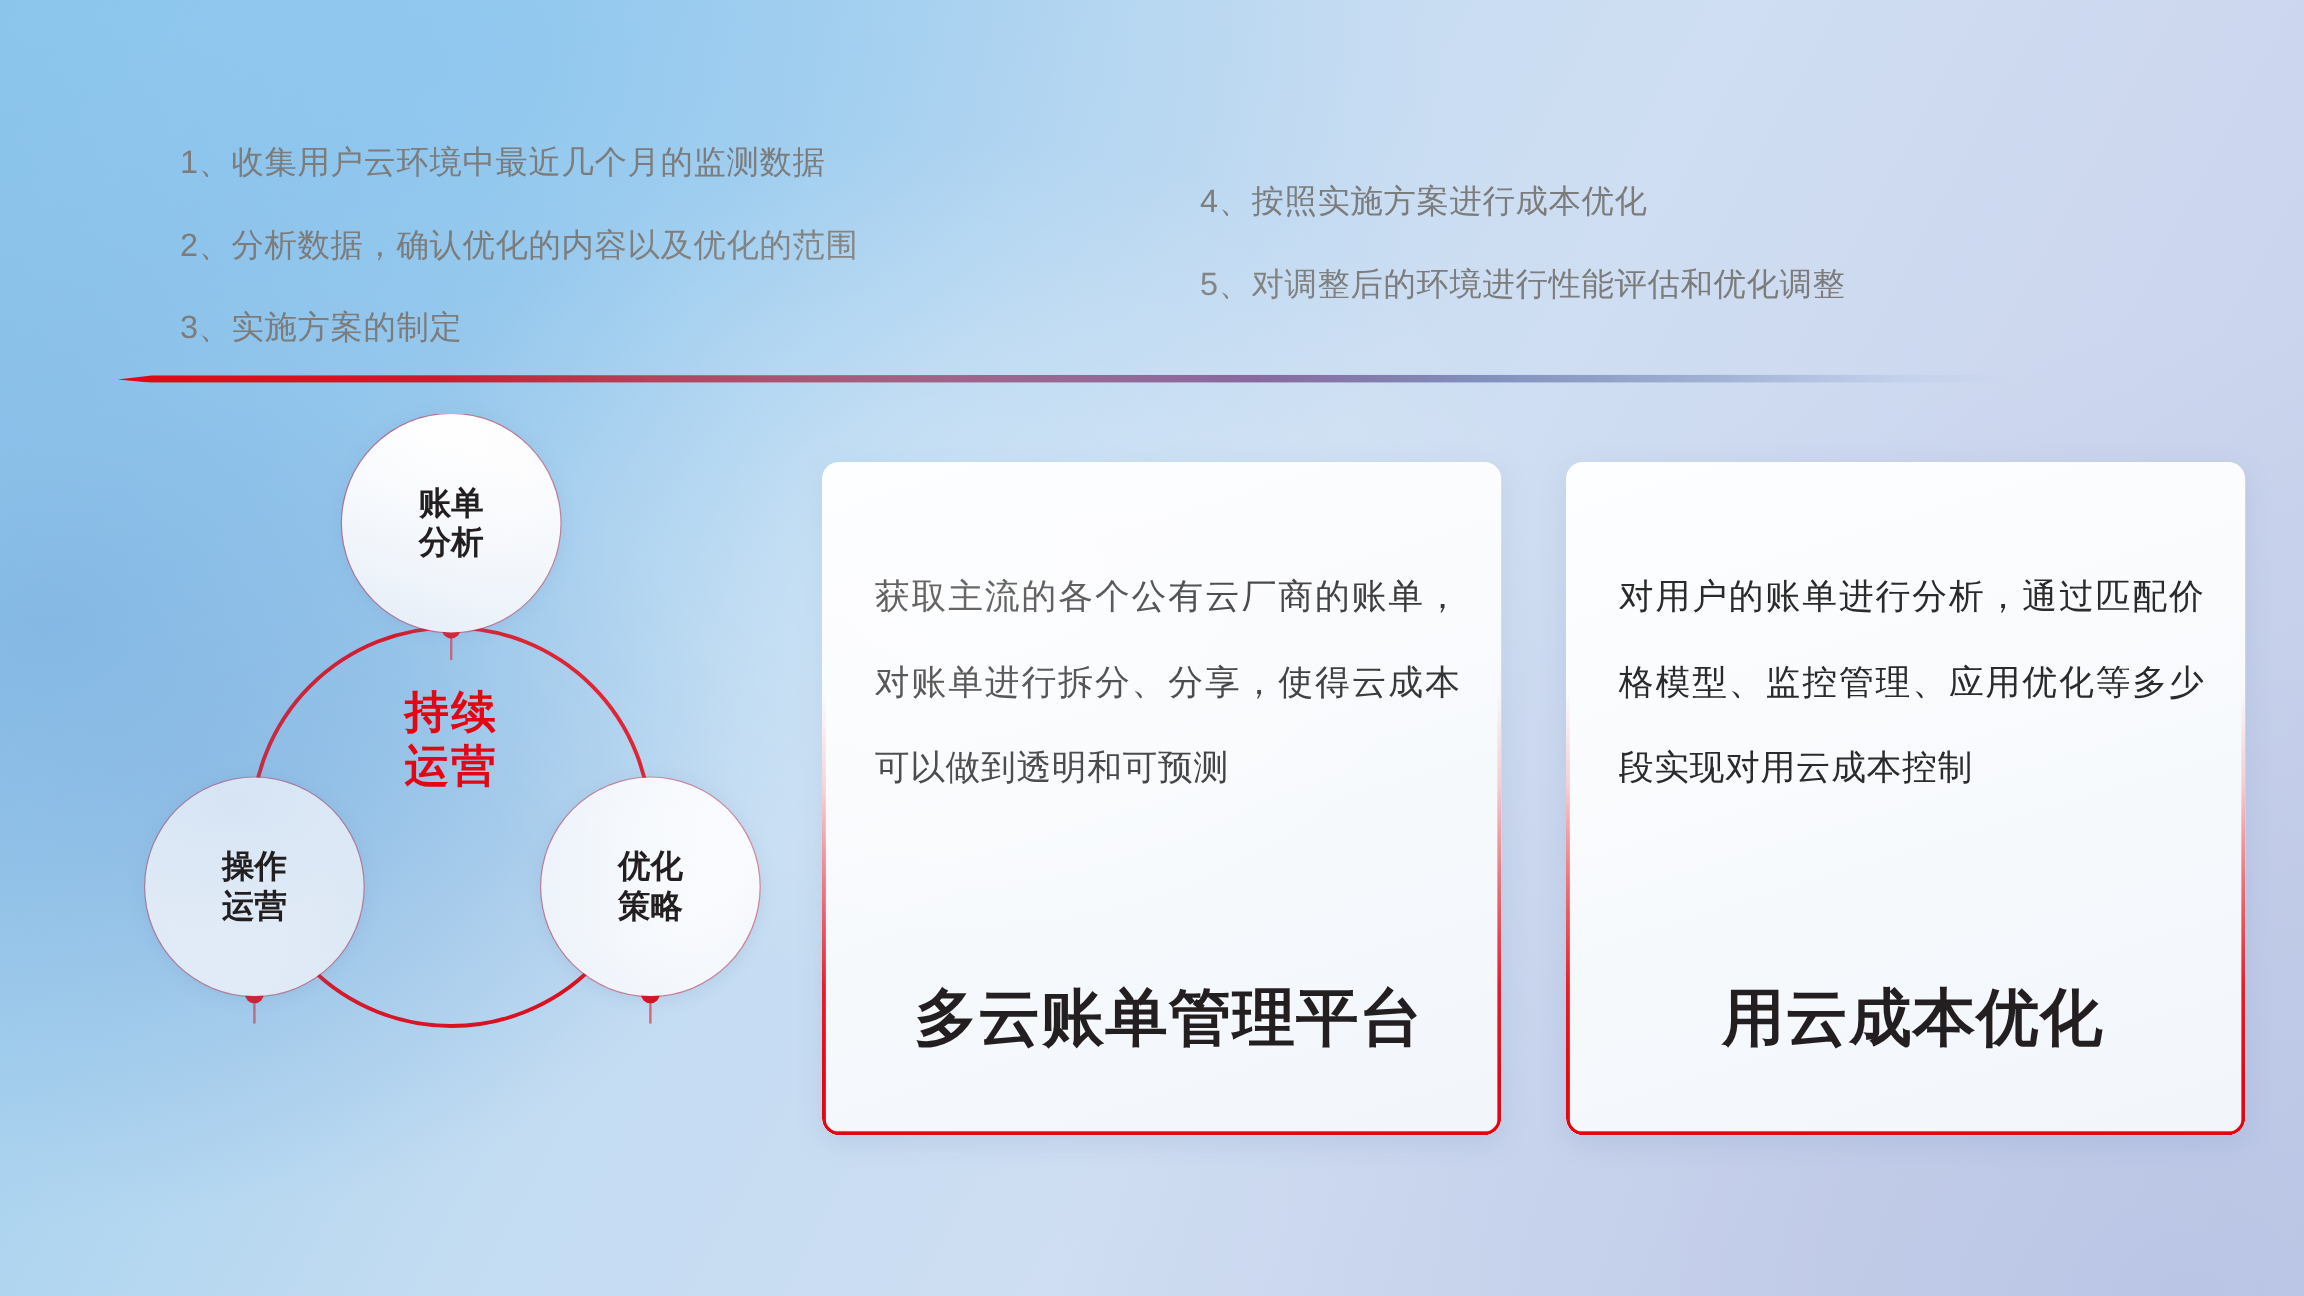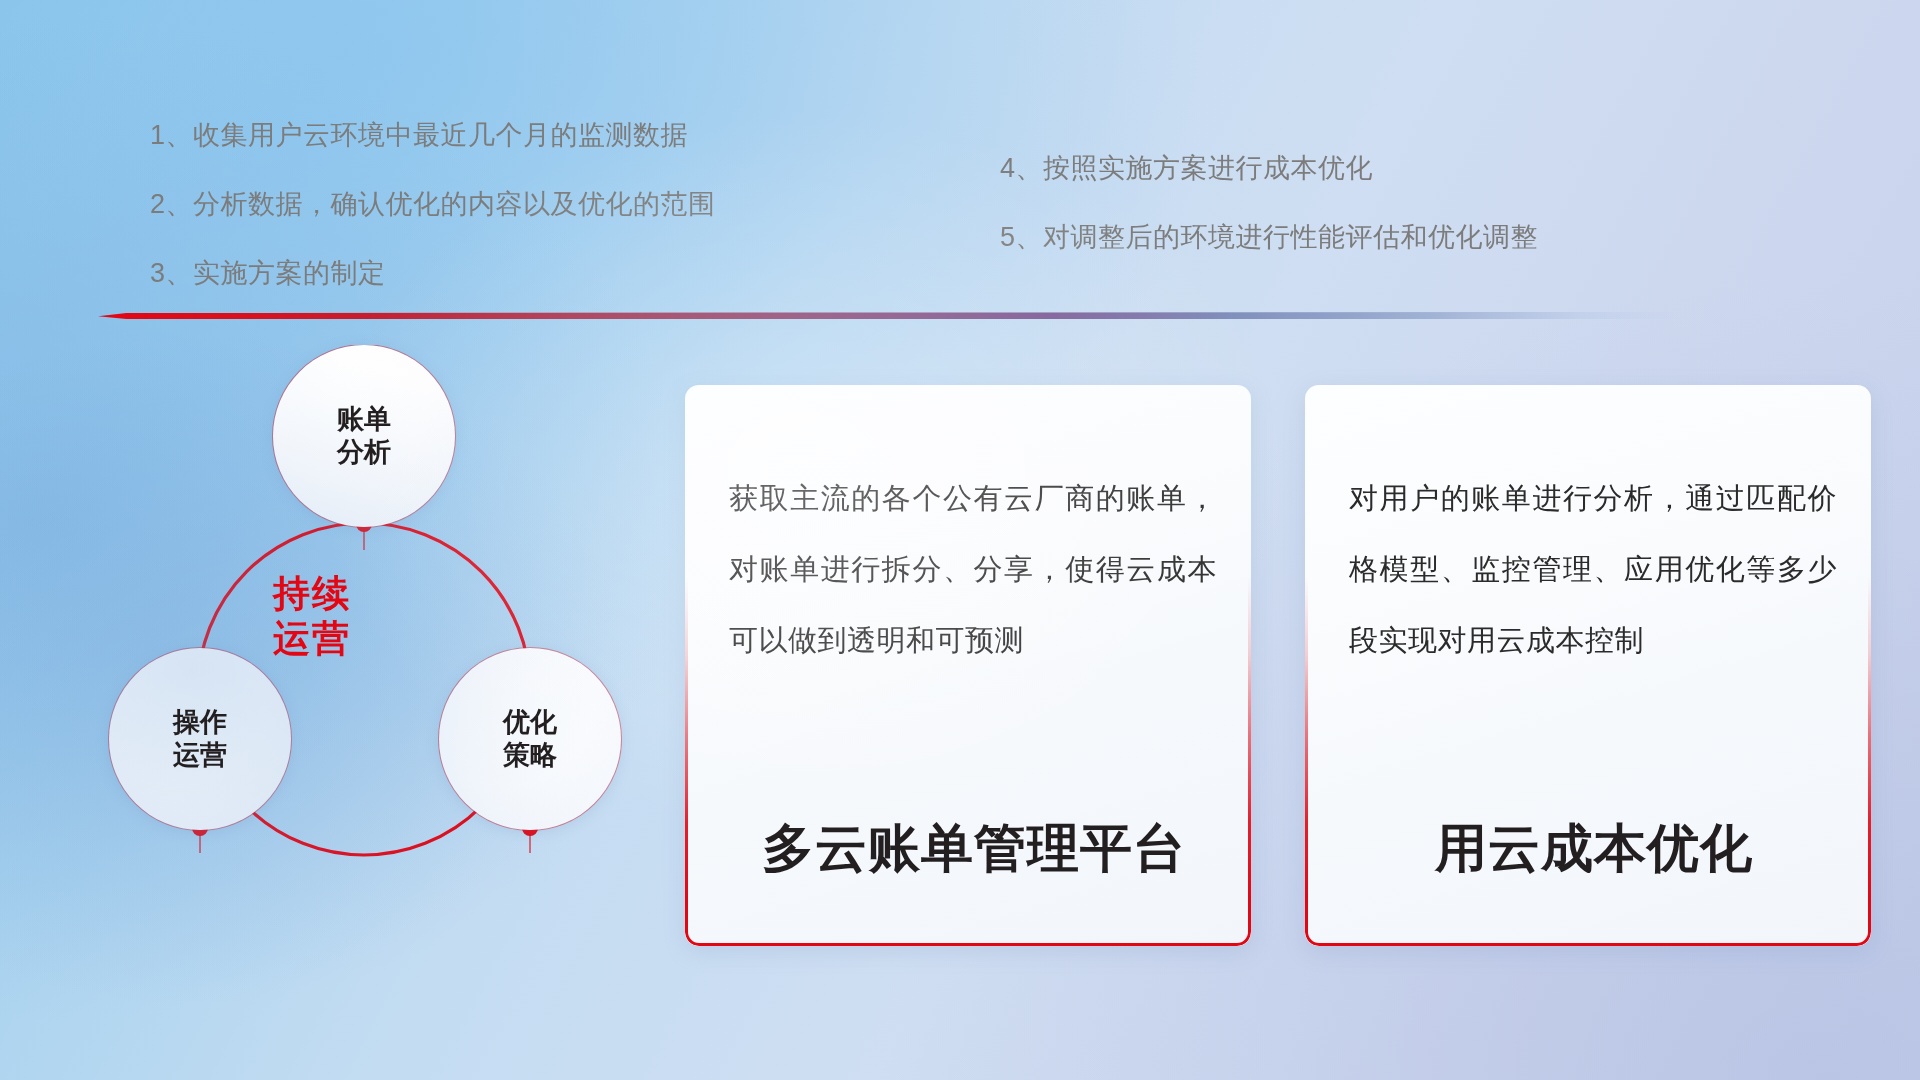--- a/index.html
+++ b/index.html
@@ -54,21 +54,21 @@
       #e30613 0%, #d8121f 10%, #b5293f 24%, #9a3a5d 36%,
       #85497b 48%, #7a5894 60%, #8090bc 72%, #9fb1d4 84%,
       rgba(185,200,230,0.45) 94%, rgba(195,208,234,0) 100%);
     clip-path: polygon(0 62%, 1.8% 14%, 100% 0, 100% 100%, 1.8% 100%);
     border-radius: 1px;
   }
 
   
   .venn {
     position: absolute;
-    left: 95px; top: 345px;
+    left: 107px; top: 345px;
     width: 570px; height: 600px;
   }
   .venn svg { position: absolute; inset: 0; }
   .bubble {
     position: absolute;
     border-radius: 50%;
     display: flex; align-items: center; justify-content: center;
     text-align: center;
     color: #231f20;
     font-weight: bold;
@@ -87,21 +87,21 @@
   }
   .bubble-right {
     left: 344px; top: 303px; width: 182px; height: 182px;
     background: radial-gradient(circle at 38% 28%, #ffffff 0%, #fbfcfe 50%, #eef3fa 100%);
   }
   .venn-center {
     position: absolute;
     left: 178px; top: 196px;
     width: 182px; height: 150px;
     display: flex; flex-direction: column;
-    align-items: flex-start; justify-content: center;
+    align-items: center; justify-content: center;
     color: #e30613;
     font-weight: bold;
     font-size: 37px;
     line-height: 1.22;
     letter-spacing: 2px;
     z-index: 4;
   }
 
   
   .card {

